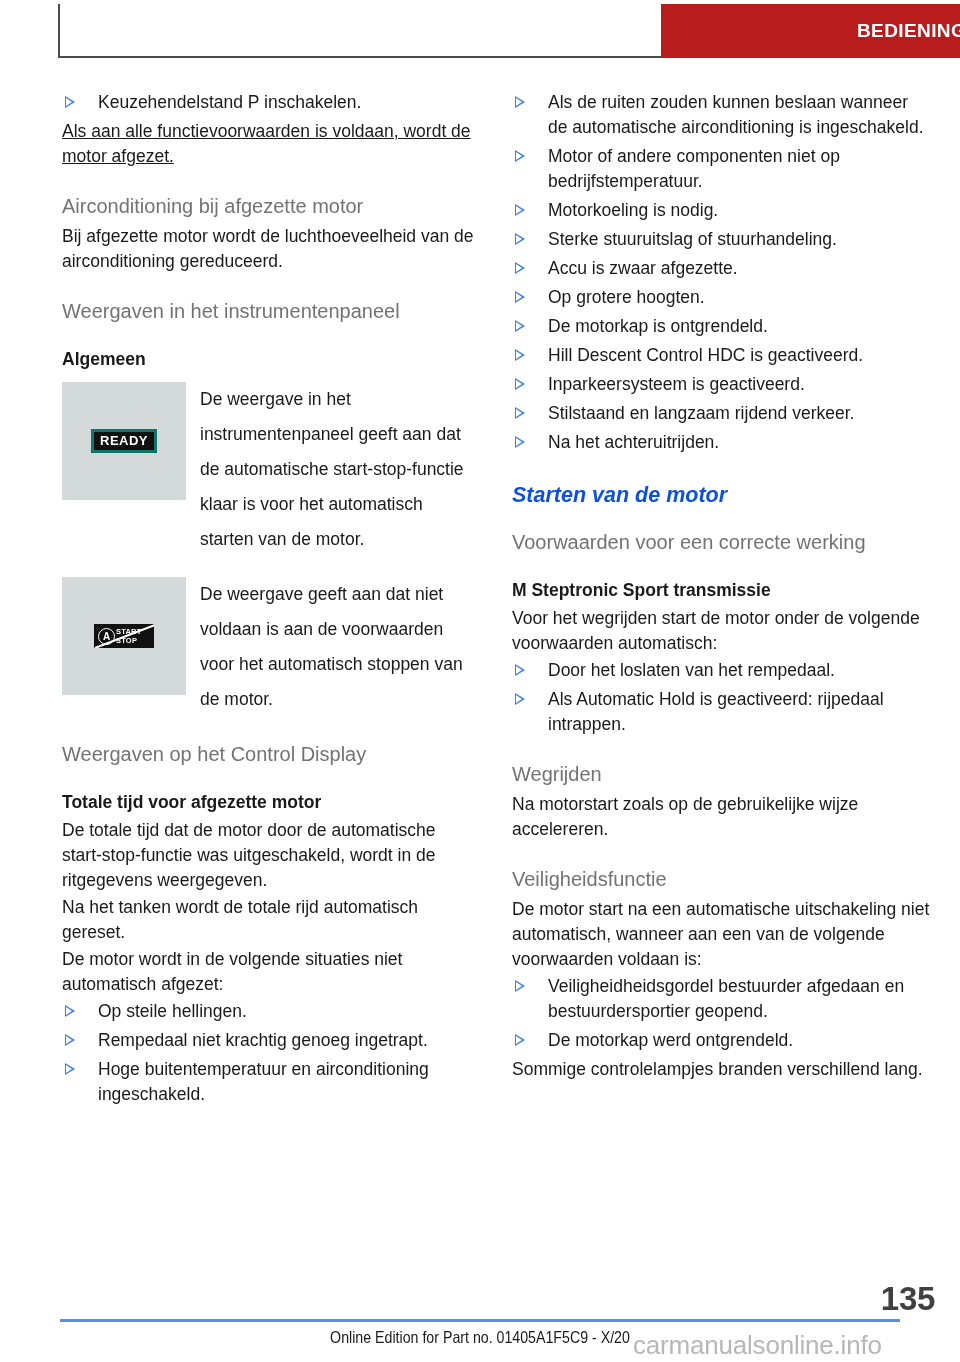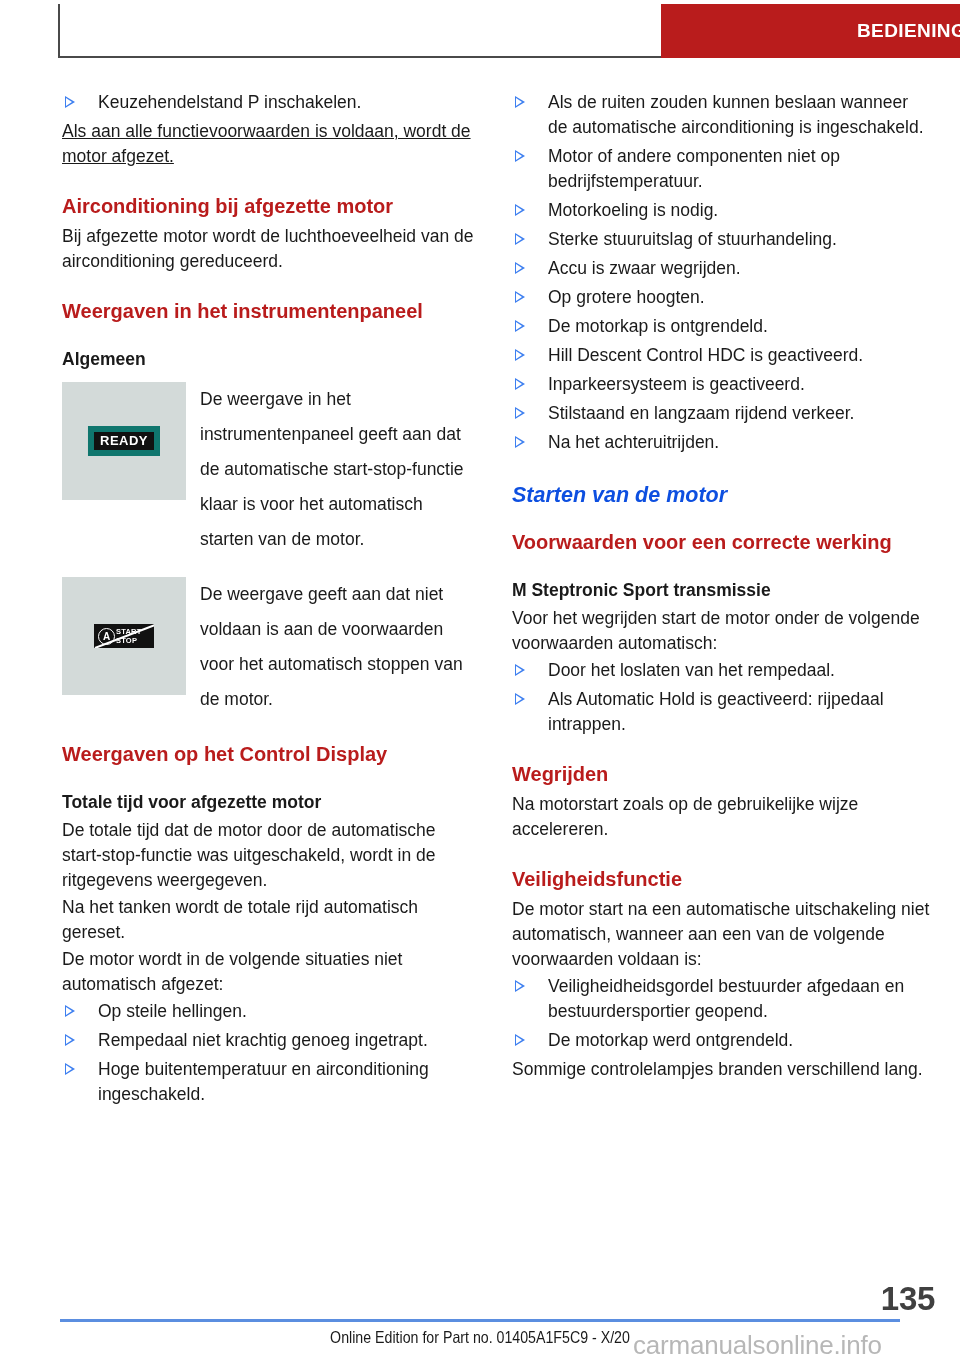--- a/index.html
+++ b/index.html
@@ -86,22 +86,22 @@
     font-size: 21.5px;
     font-weight: bold;
     color: #0d4fe0;
     line-height: 28px;
     margin-top: 26px;
     margin-bottom: 6px;
     font-style: italic;
   }
   .h-sub {
     font-size: 20px;
-    font-weight: bold;
-    color: #b91c1c;
+    font-weight: normal;
+    color: #737373;
     line-height: 27px;
     margin-top: 24px;
     margin-bottom: 4px;
   }
   .h-sub.tight { margin-top: 20px; }
   .h-bold {
     font-size: 17.5px;
     font-weight: bold;
     color: #1a1a1a;
     line-height: 25px;
@@ -169,21 +169,21 @@
     position: absolute;
     left: 50%;
     top: 50%;
     transform: translate(-50%, -50%);
     background: #111111;
     color: #ffffff;
     font-size: 13px;
     font-weight: bold;
     letter-spacing: 0.5px;
     padding: 2px 6px 3px 6px;
-    border: 6px solid #0f766e;
+    border: 3px solid #0f766e;
     line-height: 1;
     font-family: "Liberation Sans", sans-serif;
   }
 
   
   .ass-badge {
     position: absolute;
     left: 50%;
     top: 50%;
     transform: translate(-50%, -50%);
@@ -358,21 +358,21 @@
       <li>
         <span class="bullet-icon"></span>
         <span>Motorkoeling is nodig.</span>
       </li>
       <li>
         <span class="bullet-icon"></span>
         <span>Sterke stuuruitslag of stuurhandeling.</span>
       </li>
       <li>
         <span class="bullet-icon"></span>
-        <span>Accu is zwaar wegrijden.</span>
+        <span>Accu is zwaar afgezette.</span>
       </li>
       <li>
         <span class="bullet-icon"></span>
         <span>Op grotere hoogten.</span>
       </li>
       <li>
         <span class="bullet-icon"></span>
         <span>De motorkap is ontgrendeld.</span>
       </li>
       <li>

